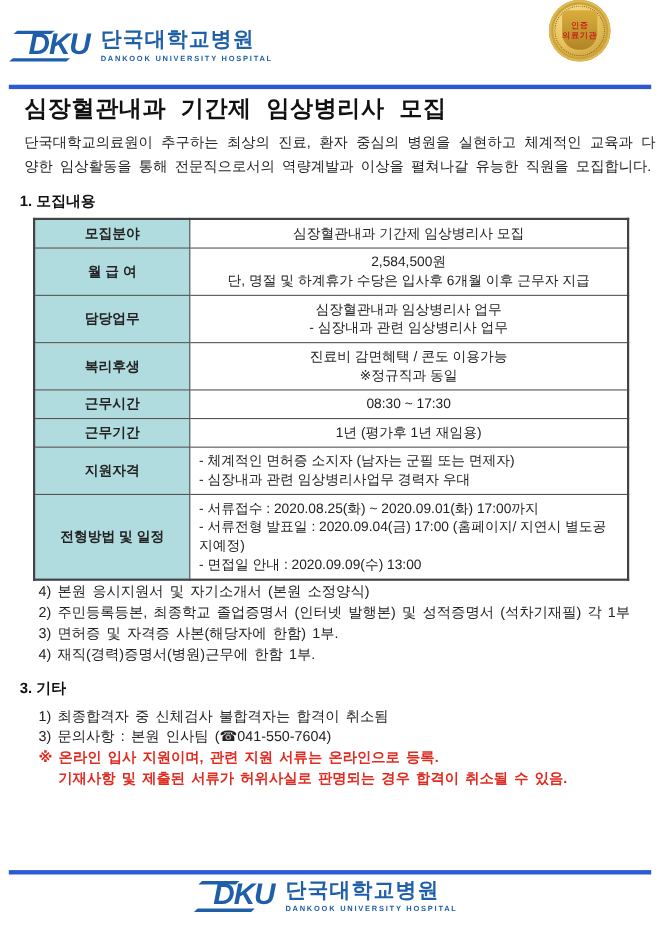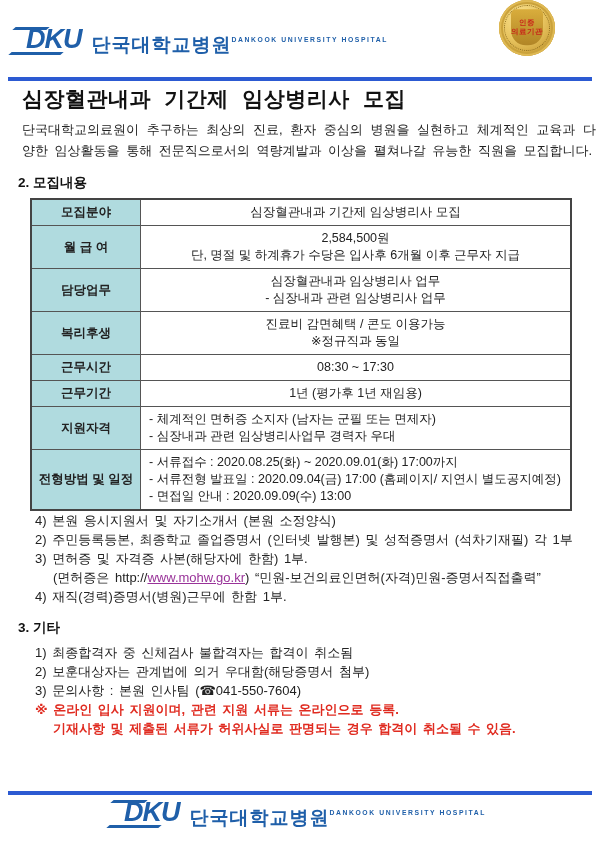--- a/index.html
+++ b/index.html
@@ -10,21 +10,21 @@
   }
   
   .header{display:flex;align-items:flex-start;padding-left:16px;height:44px;}
   .logo{display:flex;align-items:flex-end;}
   .dku-mark{position:relative;font-style:italic;font-weight:bold;font-size:27px;
     color:#1f5fa9;letter-spacing:-1px;padding:0 6px 4px 10px;line-height:26px;}
   .dku-mark .swoosh-top{position:absolute;left:-2px;top:1px;width:34px;height:3px;
     background:#1f5fa9;transform:skewX(-48deg);}
   .dku-mark .swoosh-bottom{position:absolute;left:-6px;bottom:1px;width:52px;height:3px;
     background:#1f5fa9;transform:skewX(-48deg);}
-  .logo-names{display:flex;flex-direction:row;justify-content:center;margin-left:4px;}
+  .logo-names{display:flex;flex-direction:column;justify-content:center;margin-left:4px;}
   .logo-kr{font-size:19px;font-weight:bold;color:#1f5fa9;letter-spacing:1px;line-height:22px;}
   .logo-en{font-size:6.8px;font-weight:bold;color:#1f5fa9;letter-spacing:1.6px;margin-top:2px;}
   
   .badge{position:absolute;top:0;right:45px;width:56px;height:56px;border-radius:50%;
     background:radial-gradient(circle at 38% 30%,#f9e190 0%,#e8c45f 45%,#cda23b 75%,#b6892c 100%);
     box-shadow:inset 0 0 0 2px #dfb954, inset 0 0 0 4px #caa23c;}
   .badge-ring{position:absolute;inset:5px;border-radius:50%;border:1px dotted #8a6a1d;}
   .badge-shield{position:absolute;left:50%;top:50%;transform:translate(-50%,-52%);
     width:32px;height:36px;background:linear-gradient(#d9ad3c,#b18526);
     border-radius:5px 5px 15px 15px;display:flex;flex-direction:column;
@@ -38,21 +38,21 @@
   .doc-title{margin:5px 0 0 22px;font-size:21px;font-weight:800;color:#111;
     letter-spacing:0.5px;word-spacing:7px;line-height:26px;}
   .intro{margin:7px 4px 0 22px;font-size:13px;line-height:21px;text-align:justify;
     word-spacing:3px;color:#222;}
   
   .sec-h{margin:13px 0 6px 18px;font-size:13.5px;font-weight:bold;color:#111;}
   
   table.recruit{border-collapse:collapse;margin:0 28px 0 30px;width:542px;
     border:2px solid #444;table-layout:fixed;}
   table.recruit th{width:100px;background:#b0dbdf;border:1px solid #555;
-    font-size:12.5px;font-weight:bold;color:#222;padding:4px 4px;text-align:center;}
+    font-size:12.5px;font-weight:bold;color:#222;padding:4px 20px;text-align:center;}
   table.recruit td{border:1px solid #555;font-size:12.5px;padding:4px 8px;color:#222;}
   table.recruit td div{line-height:17px;}
   table.recruit td.center{text-align:center;}
   table.recruit td.left{text-align:left;}
   
   .list{margin:0 20px 0 35px;font-size:13px;color:#222;}
   .list .line{line-height:19px;word-spacing:2px;}
   .indent1{padding-left:18px;}
   .red{color:#e02b20;font-weight:bold;}
   a.doclink{color:#993399;text-decoration:underline;cursor:pointer;}
@@ -86,21 +86,21 @@
       <span>의료기관</span>
     </div>
   </div>
 
   <div class="rule"></div>
 
   <div class="doc-title">심장혈관내과 기간제 임상병리사 모집</div>
 
   <p class="intro">단국대학교의료원이 추구하는 최상의 진료, 환자 중심의 병원을 실현하고 체계적인 교육과 다양한 임상활동을 통해 전문직으로서의 역량계발과 이상을 펼쳐나갈 유능한 직원을 모집합니다.</p>
 
-  <div class="sec-h">2. 모집내용</div>
+  <div class="sec-h">1. 모집내용</div>
 
   <table class="recruit">
     <tbody>
         <tr>
           <th>모집분야</th>
           <td class="center">
             <div>심장혈관내과 기간제 임상병리사 모집</div>
           </td>
         </tr>
         <tr>
@@ -151,28 +151,26 @@
             <div>- 면접일 안내 : 2020.09.09(수) 13:00</div>
           </td>
         </tr>
       </tbody>
   </table>
 
   <div class="list">
     <div class="line">4) 본원 응시지원서 및 자기소개서 (본원 소정양식)</div>
     <div class="line">2) 주민등록등본, 최종학교 졸업증명서 (인터넷 발행본) 및 성적증명서 (석차기재필) 각 1부</div>
     <div class="line">3) 면허증 및 자격증 사본(해당자에 한함) 1부.</div>
-    <div class="line indent1"><span>(면허증은 http://</span><a class="doclink">www.mohw.go.kr</a><span class="quote">) “민원-보건의료인면허(자격)민원-증명서직접출력”</span></div>
     <div class="line">4) 재직(경력)증명서(병원)근무에 한함 1부.</div>
   </div>
 
   <div class="sec-h">3. 기타</div>
   <div class="list">
     <div class="line">1) 최종합격자 중 신체검사 불합격자는 합격이 취소됨</div>
-    <div class="line">2) 보훈대상자는 관계법에 의거 우대함(해당증명서 첨부)</div>
     <div class="line">3) 문의사항 : 본원 인사팀 (☎041-550-7604)</div>
     <div class="line red">※ 온라인 입사 지원이며, 관련 지원 서류는 온라인으로 등록.</div>
     <div class="line red indent1">기재사항 및 제출된 서류가 허위사실로 판명되는 경우 합격이 취소될 수 있음.</div>
   </div>
 
   <div class="footer-rule"></div>
   <div class="footer-logo">
     <div class="logo">
       <div class="dku-mark">
         <i class="swoosh-top"></i>

